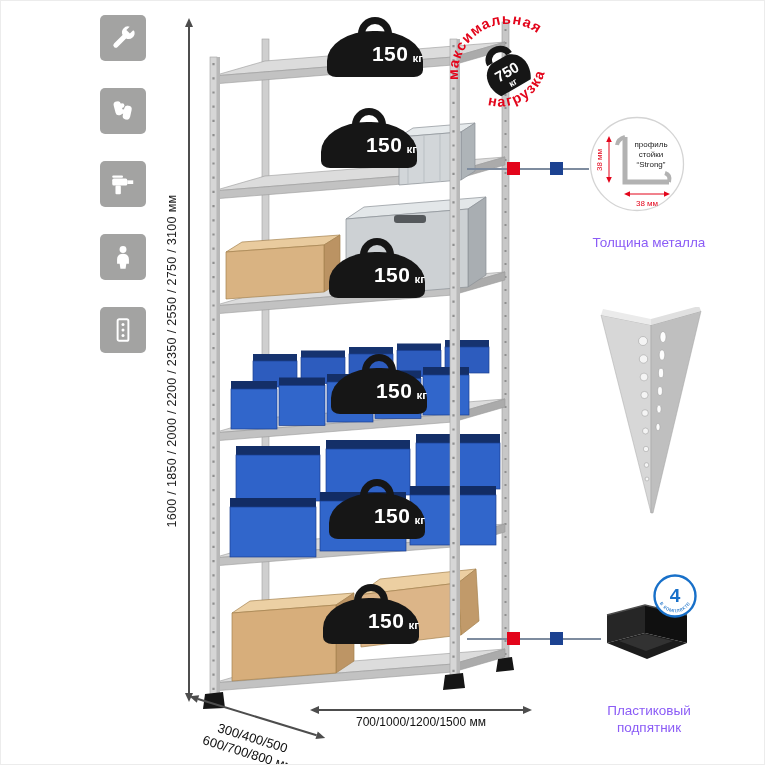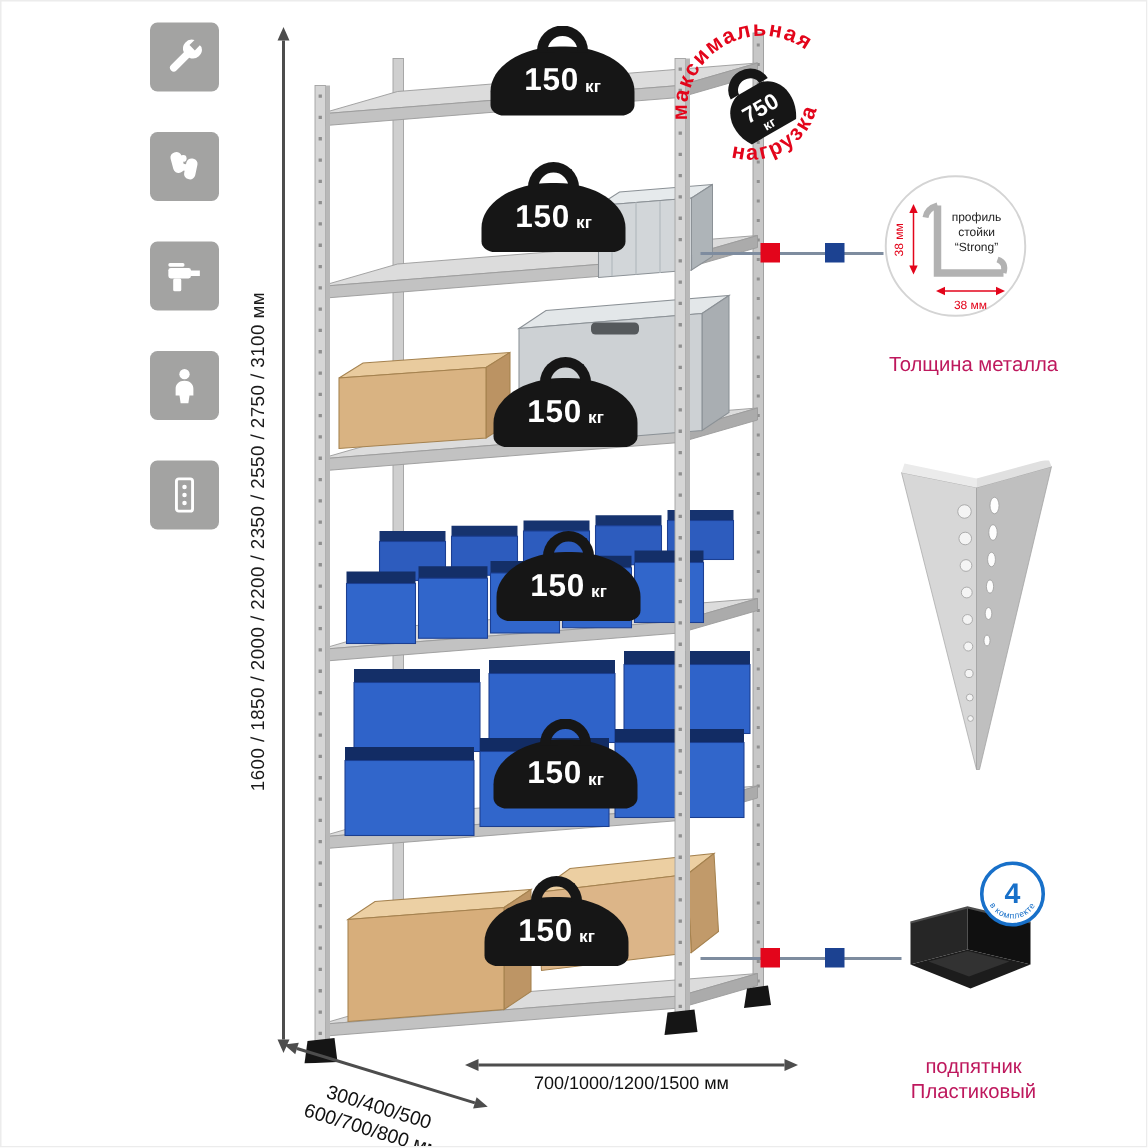--- a/index.html
+++ b/index.html
@@ -16,41 +16,41 @@
   .vline::before,.vline::after{content:"";position:absolute;left:-3px;border-left:4px solid transparent;border-right:4px solid transparent}
   .vline::before{top:-9px;border-bottom:9px solid #4d4d4d}
   .vline::after{bottom:-9px;border-top:9px solid #4d4d4d}
   .vlabel{position:absolute;left:171px;top:360px;width:690px;transform:translate(-50%,-50%) rotate(-90deg);
     text-align:center;font-size:12.5px;color:#1a1a1a;letter-spacing:.3px;white-space:nowrap}
 
   .rack-svg{position:absolute;left:195px;top:8px;width:330px;height:700px}
 
   
   .weight{position:absolute;width:96px;height:46px;background:#161616;
-    border-radius:46px 46px 9px 9px/30px 30px 7px 7px;display:flex;align-items:center;justify-content:center;gap:4px;color:#fff;z-index:3}
+    border-radius:46px 46px 9px 9px/30px 30px 7px 7px;display:flex;align-items:center;justify-content:flex-end;gap:4px;color:#fff;z-index:3}
   .weight::before{content:"";position:absolute;top:-14px;left:50%;transform:translateX(-50%);
     width:34px;height:18px;border:7px solid #161616;border-bottom:none;border-radius:17px 17px 0 0;box-sizing:border-box}
   .weight .num{font-size:21px;font-weight:700;letter-spacing:.5px}
   .weight .unit{font-size:11.5px;font-weight:700;margin-top:7px}
   .w1{left:326px;top:30px}.w2{left:320px;top:121px}.w3{left:328px;top:251px}
   .w4{left:330px;top:367px}.w5{left:328px;top:492px}.w6{left:322px;top:597px}
 
   .stamp-svg{position:absolute;left:441px;top:4px;width:124px;height:124px;z-index:4}
 
   
   .conn{position:absolute;height:2px;background:#7e8c9f;z-index:2}
   .conn1{left:466px;top:167px;width:122px}
   .conn2{left:466px;top:637px;width:134px}
   .sq{position:absolute;width:13px;height:13px;z-index:3}
   .sq-red{background:#e3051b}.sq-blue{background:#1c4291}
   .sqr1{left:506px;top:161px}.sqb1{left:549px;top:161px}
   .sqr2{left:506px;top:631px}.sqb2{left:549px;top:631px}
 
   .profile-svg{position:absolute;left:588px;top:115px;width:96px;height:96px}
-  .caption{position:absolute;width:160px;text-align:center;font-size:13.5px;line-height:17px;color:#be185d}
+  .caption{position:absolute;width:160px;text-align:center;font-size:13.5px;line-height:17px;color:#8b5cf6}
   .cap-profile{left:568px;top:233px}
   .cap-foot{left:568px;top:701px}
   .angle-svg{position:absolute;left:594px;top:306px;width:112px;height:214px}
   .foot-svg{position:absolute;left:598px;top:584px;width:96px;height:86px}
   .badge-svg{position:absolute;left:651px;top:572px;width:46px;height:46px;z-index:4}
 
   
   .hline{position:absolute;height:2px;background:#4d4d4d}
   .hline::before,.hline::after{content:"";position:absolute;top:-3px;border-top:4px solid transparent;border-bottom:4px solid transparent}
   .hline::before{left:-9px;border-right:9px solid #4d4d4d}
@@ -360,22 +360,22 @@
   </svg>
   <svg class="badge-svg" viewBox="0 0 46 46">
     <circle cx="23" cy="23" r="20.5" fill="#fff" stroke="#1870c9" stroke-width="2.4"></circle>
     <path id="badgeArc" d="M 6 26 A 17.5 17.5 0 0 0 40 26" fill="none"></path>
     <text x="23" y="29" text-anchor="middle" font-size="19" font-weight="bold" fill="#1870c9">4</text>
     <text font-size="5.8" fill="#1870c9" letter-spacing="0.4">
       <textPath href="#badgeArc" startOffset="50%" text-anchor="middle">в комплекте</textPath>
     </text>
   </svg>
   <div class="caption cap-foot">
+    <div>Пластиковый</div>
     <div>подпятник</div>
-    <div>Пластиковый</div>
   </div>
 
   <div class="hline dim-width-line"></div>
   <div class="dim-width-label">700/1000/1200/1500 мм</div>
   <div class="hline dim-depth-line"></div>
   <div class="dim-depth-label">
     <div>300/400/500</div>
     <div>600/700/800 мм</div>
   </div>
 

